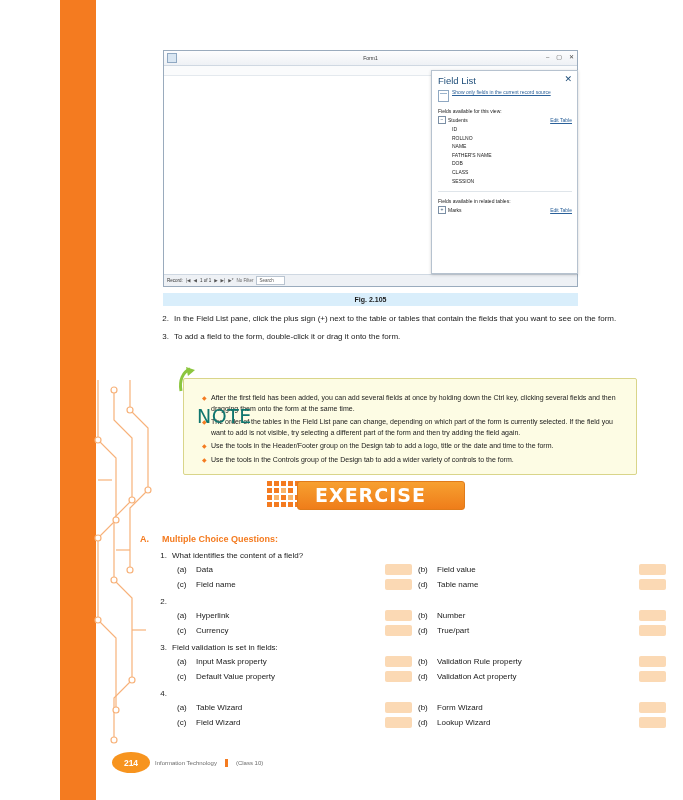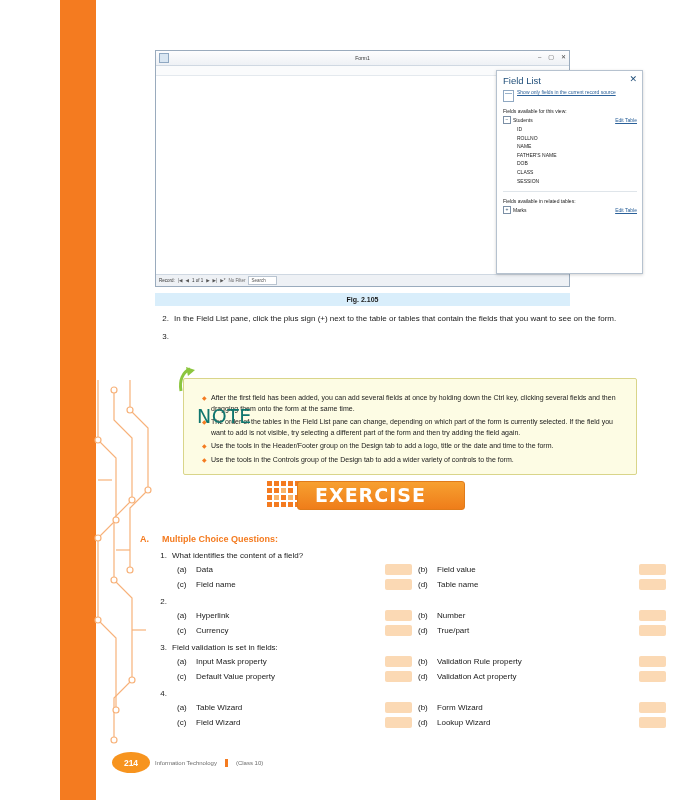--- a/index.html
+++ b/index.html
@@ -37,22 +37,22 @@
   
   .page {
     position: absolute;
     left: 0; top: 0;
     width: 683px; height: 800px;
   }
 
   
   .figure-wrap {
     position: absolute;
-    left: 155px; top: 50px;
-    width: 488px;
+    left: 163px; top: 50px;
+    width: 415px;
   }
   .access-window {
     position: relative;
     width: 415px; height: 237px;
     border: 1px solid #9aabbd;
     background: #f1f3f5;
     box-sizing: border-box;
   }
   .aw-titlebar {
     height: 14px;
@@ -528,20 +528,21 @@
     </div>
   </div>
 
   <div class="steps">
     <div class="step">
       <span class="step-num">2.</span>
       <span>In the Field List pane, click the plus sign (+) next to the table or tables that contain the fields that you want to see on the form.</span>
     </div>
     <div class="step">
       <span class="step-num">3.</span>
+      <span>To add a field to the form, double-click it or drag it onto the form.</span>
     </div>
   </div>
 
   <div class="note-wrap">
     <svg class="note-arrow" viewBox="0 0 24 26">
       <path d="M6 25 C4 14 8 6 15 3" stroke="#8cc63f" stroke-width="3" fill="none"></path>
       <path d="M11 1 L20 4 L13 10 Z" fill="#8cc63f"></path>
     </svg>
     <div class="note-title">NOTE</div>
     <div class="note-box">

